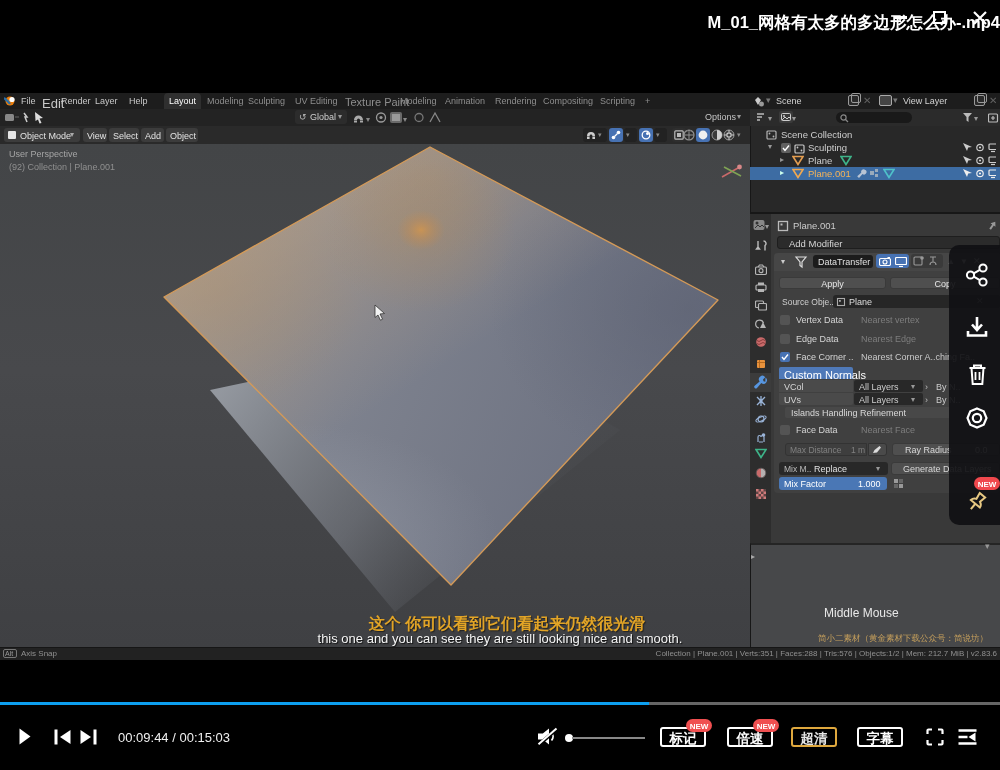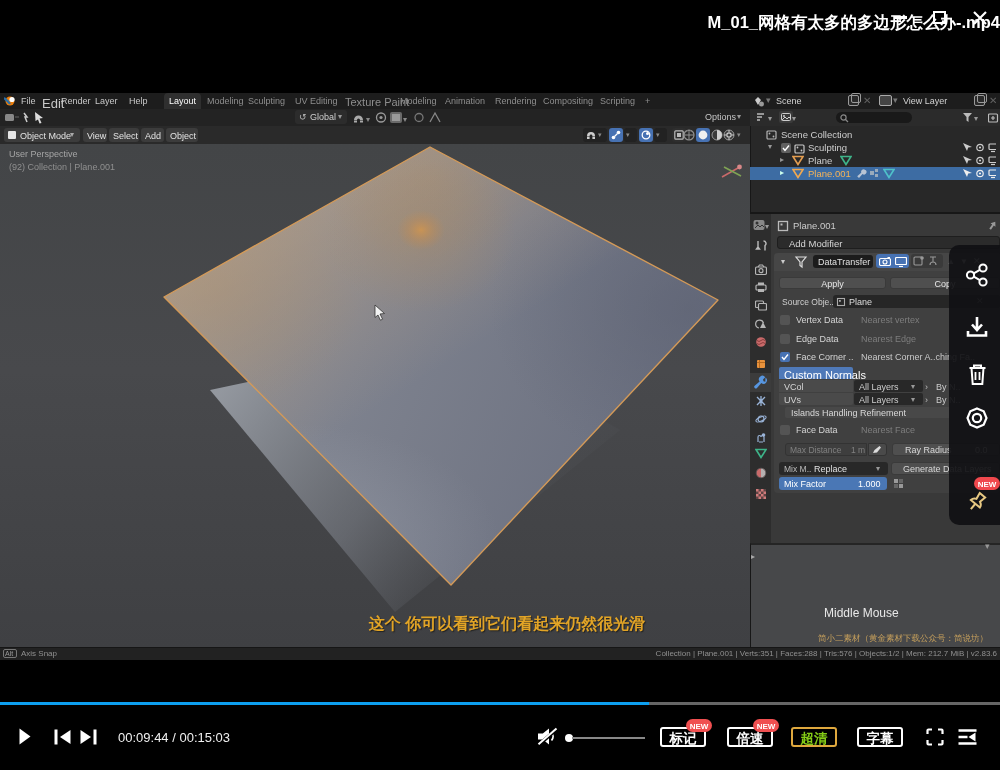--- a/index.html
+++ b/index.html
@@ -214,20 +214,21 @@
     <path d="M4 16 L20 7" stroke="#c96a6a" stroke-width="1.6"></path>
     <path d="M6 6 L23 15" stroke="#7fa354" stroke-width="1.6"></path>
     <circle cx="21.5" cy="6" r="2.4" fill="#d98888"></circle>
   </svg>
 
   <svg class="a" style="left:374px;top:211px" width="13" height="17">
       <path d="M1 1 L10.5 9.5 L6 10 L8.6 15.2 L6.4 16.2 L4 11 L1 13.5 Z" fill="#f2f2f2" stroke="#333" stroke-width="0.8"></path>
     </svg>
 
   <div class="a nw" style="left:7px;top:521px;width:1000px;text-align:center;font-size:16px;font-weight:bold;color:#e2a426;text-shadow:1px 1px 1px #222">这个 你可以看到它们看起来仍然很光滑</div>
+  <div class="a nw" style="left:0;top:538px;width:1000px;text-align:center;font-size:13px;color:#f5f5f5;text-shadow:1px 1px 1px #111">this one and you can see they are still looking nice and smooth.</div>
 
   <div class="a" style="left:750px;top:16px;width:250px;height:103px;background:#282828;border-left:1px solid #171717"></div>
   <div class="a" style="left:750px;top:16px;width:250px;height:17px;background:#2b2b2b"></div>
   <svg class="a" style="left:756px;top:19px" width="22" height="11">
       <path d="M1 2 h7 M1 5 h5 M1 8 h3" stroke="#bbb" stroke-width="1.4"></path>
       <text x="12" y="9" fill="#999" font-size="8" font-family="Liberation Sans">▾</text>
     </svg>
   <div class="a" style="left:779px;top:18px;width:14px;height:12px;background:#3a3a3a;border-radius:2px"></div>
   <svg class="a" style="left:781px;top:20px" width="16" height="9">
       <rect x="0.5" y="0.5" width="9" height="7" rx="1" fill="none" stroke="#ccc" stroke-width="1"></rect>
@@ -574,21 +575,21 @@
 <div class="a" style="left:572px;top:736.5px;width:73px;height:2.5px;background:#888"></div>
 <div class="a" style="left:660px;top:727px;width:46px;height:20px;border:2px solid #fff;border-radius:3px"></div>
 <div class="a nw" style="left:660px;top:730px;width:46px;text-align:center;font-size:13.5px;font-weight:bold;color:#fff">标记</div>
 <div class="a" style="left:686px;top:719px;width:26px;height:13px;background:#f04f50;border-radius:7px"></div>
 <div class="a nw" style="left:686px;top:721.5px;width:26px;text-align:center;font-size:8px;font-weight:bold;color:#fff">NEW</div>
 <div class="a" style="left:727px;top:727px;width:46px;height:20px;border:2px solid #fff;border-radius:3px"></div>
 <div class="a nw" style="left:727px;top:730px;width:46px;text-align:center;font-size:13.5px;font-weight:bold;color:#fff">倍速</div>
 <div class="a" style="left:753px;top:719px;width:26px;height:13px;background:#f04f50;border-radius:7px"></div>
 <div class="a nw" style="left:753px;top:721.5px;width:26px;text-align:center;font-size:8px;font-weight:bold;color:#fff">NEW</div>
 <div class="a" style="left:791px;top:727px;width:46px;height:20px;border:2px solid #dfa83e;border-radius:3px"></div>
-<div class="a nw" style="left:791px;top:730px;width:46px;text-align:center;font-size:13.5px;font-weight:bold;color:#84cc16">超清</div>
+<div class="a nw" style="left:791px;top:730px;width:46px;text-align:center;font-size:13.5px;font-weight:bold;color:#e5e5e5">超清</div>
 <div class="a" style="left:857px;top:727px;width:46px;height:20px;border:2px solid #fff;border-radius:3px"></div>
 <div class="a nw" style="left:857px;top:730px;width:46px;text-align:center;font-size:13.5px;font-weight:bold;color:#fff">字幕</div>
 <svg class="a" style="left:926px;top:728px" width="18" height="18">
     <path d="M1.5 6 V2.5 a1 1 0 0 1 1 -1 H6 M12 1.5 h3.5 a1 1 0 0 1 1 1 V6 M16.5 12 v3.5 a1 1 0 0 1 -1 1 H12 M6 16.5 H2.5 a1 1 0 0 1 -1 -1 V12" stroke="#fff" stroke-width="2.2" fill="none"></path>
   </svg>
 <svg class="a" style="left:958px;top:729px" width="19" height="16">
     <path d="M0.5 1.5 h18 M0.5 14.5 h18 M0.5 8 h9" stroke="#fff" stroke-width="2.4"></path>
     <path d="M17.5 3.5 v9 L10.5 8 Z" fill="#fff"></path>
   </svg>
 

